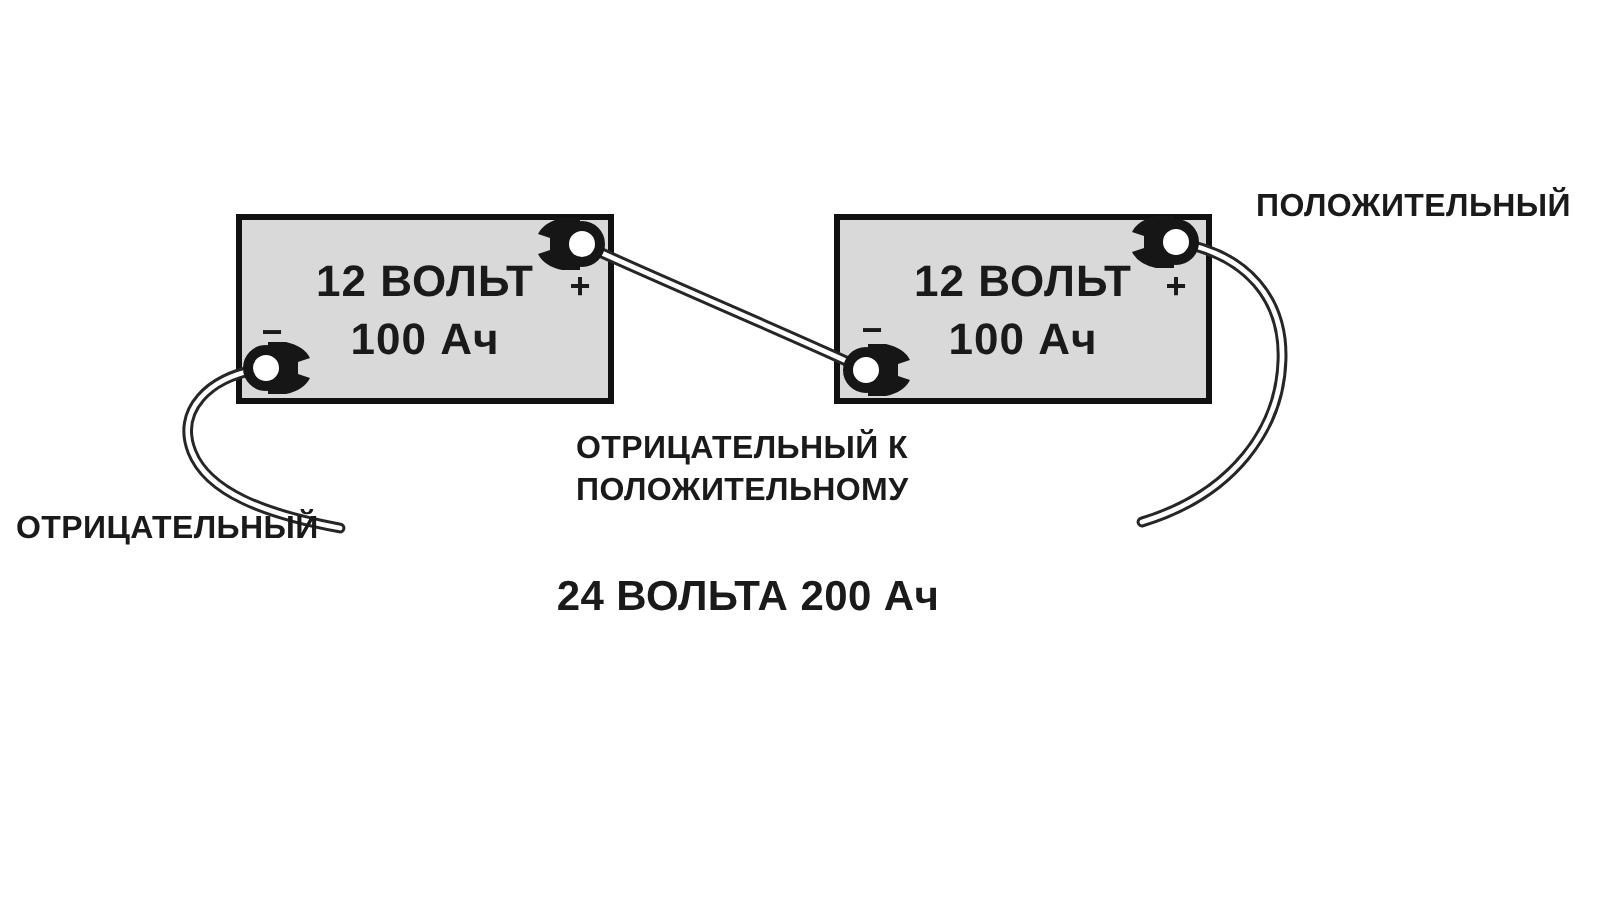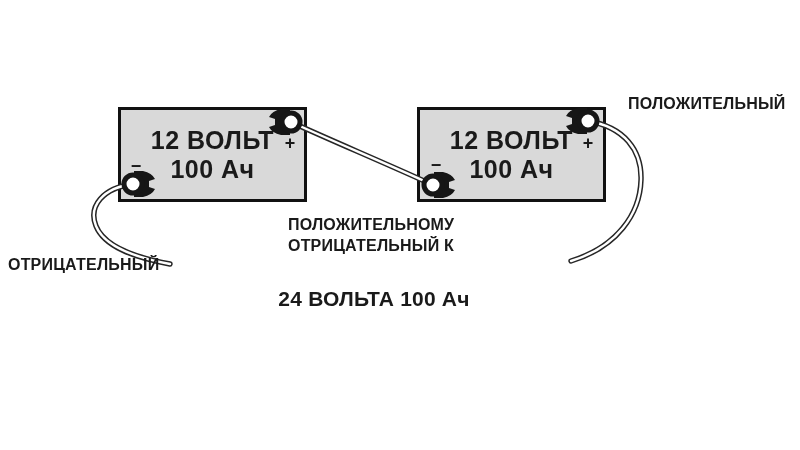--- a/index.html
+++ b/index.html
@@ -15,21 +15,21 @@
   .battery{
     position:absolute;
     width:183px;height:89px;
     background:#d9d9d9;
     border:3.5px solid #111111;
     display:flex;flex-direction:column;
     align-items:center;justify-content:center;
     z-index:1;
   }
   .battery .bv, .battery .bc{
-    font-size:25px;line-height:29px;letter-spacing:0.5px;
+    font-size:22px;line-height:29px;letter-spacing:0.5px;
     text-align:center;white-space:nowrap;
   }
   #battery1{left:118px;top:107px;}
   #battery2{left:417px;top:107px;}
   .sign{
     position:absolute;z-index:3;
     font-size:18px;line-height:18px;
     transform:translate(-50%,-50%);
     white-space:nowrap;
   }
@@ -102,21 +102,21 @@
     <g transform="translate(588,121) scale(-1,1)">
       <path d="M 1 -13 L 10 -13 Q 19 -11 22 -5 L 16 -3 L 16 3 L 22 5 Q 19 11 10 13 L 1 13 Z" fill="#161616"></path>
       <circle r="9" fill="#ffffff" stroke="#161616" stroke-width="5"></circle>
     </g>
   </svg>
 
   <div class="lbl" id="lbl-positive">ПОЛОЖИТЕЛЬНЫЙ</div>
   <div class="lbl" id="lbl-negative">ОТРИЦАТЕЛЬНЫЙ</div>
 
   <div class="lbl" id="lbl-series">
+    <div>ОТРИЦАТЕЛЬНЫЙ К</div>
     <div>ПОЛОЖИТЕЛЬНОМУ</div>
-    <div>ОТРИЦАТЕЛЬНЫЙ К</div>
   </div>
 
   <div class="lbl" id="lbl-load">
-    <div>24 ВОЛЬТА 100 Ач</div>
+    <div>24 ВОЛЬТА 200 Ач</div>
   </div>
 
 </div>
 
 </body></html>

